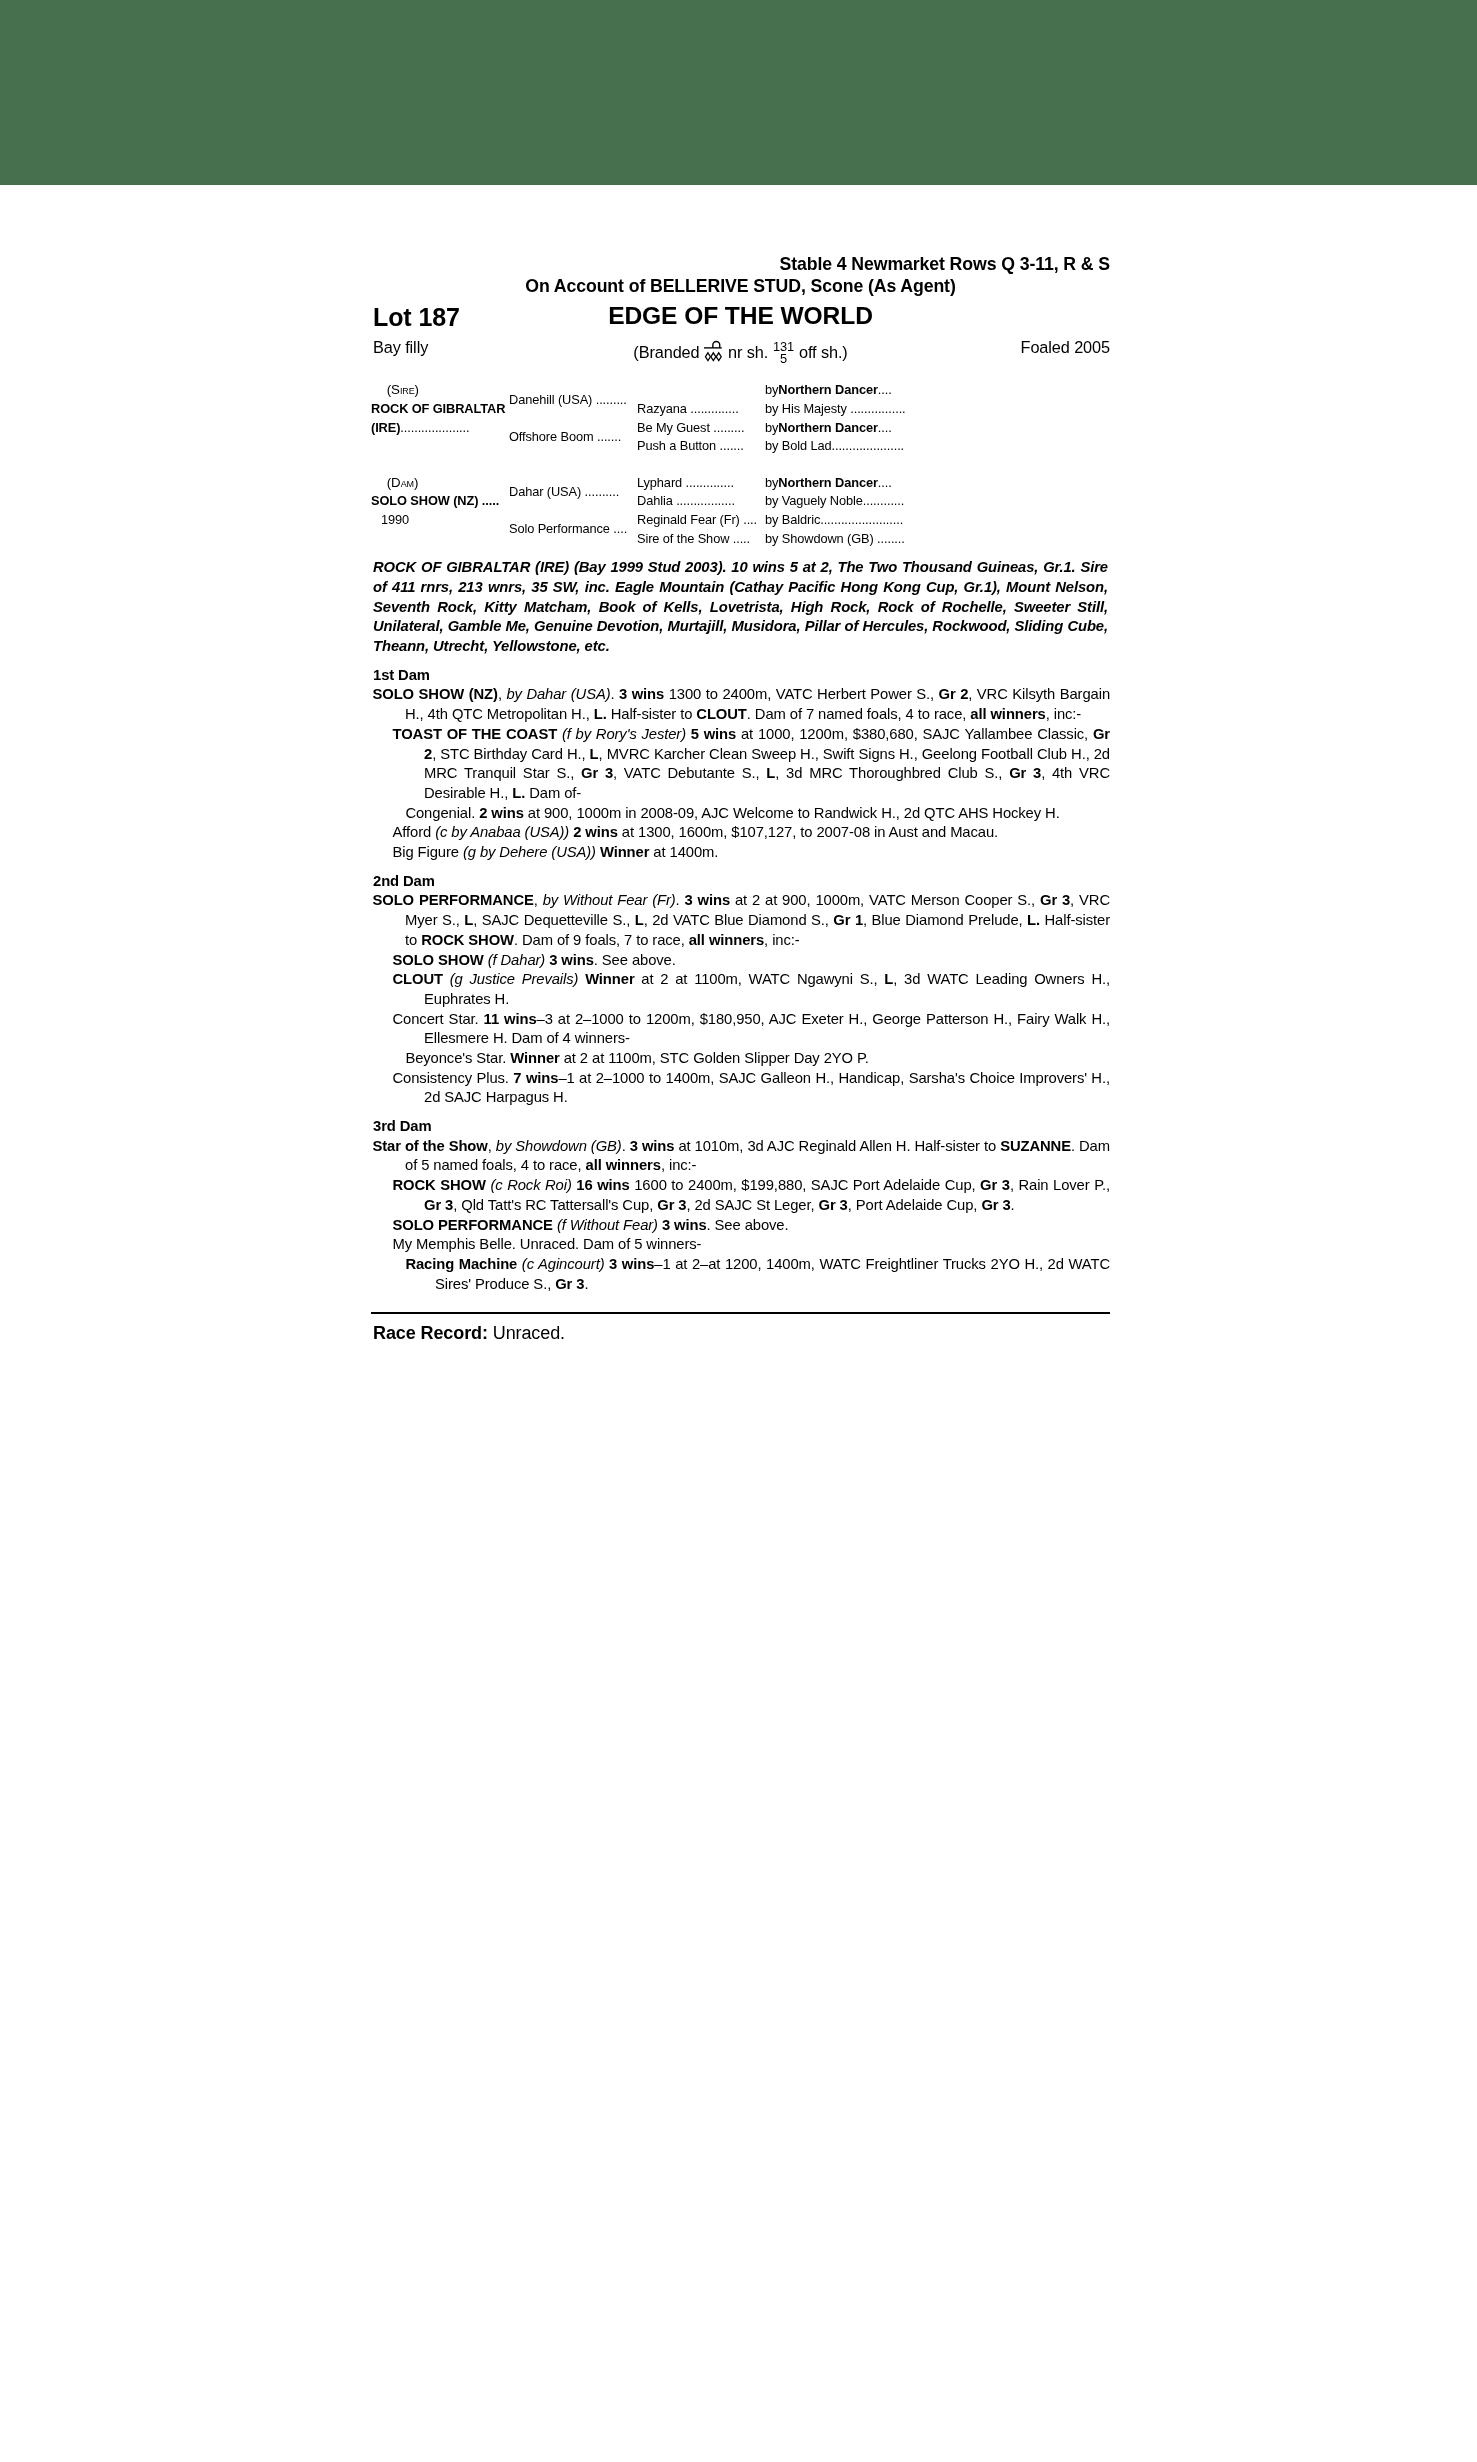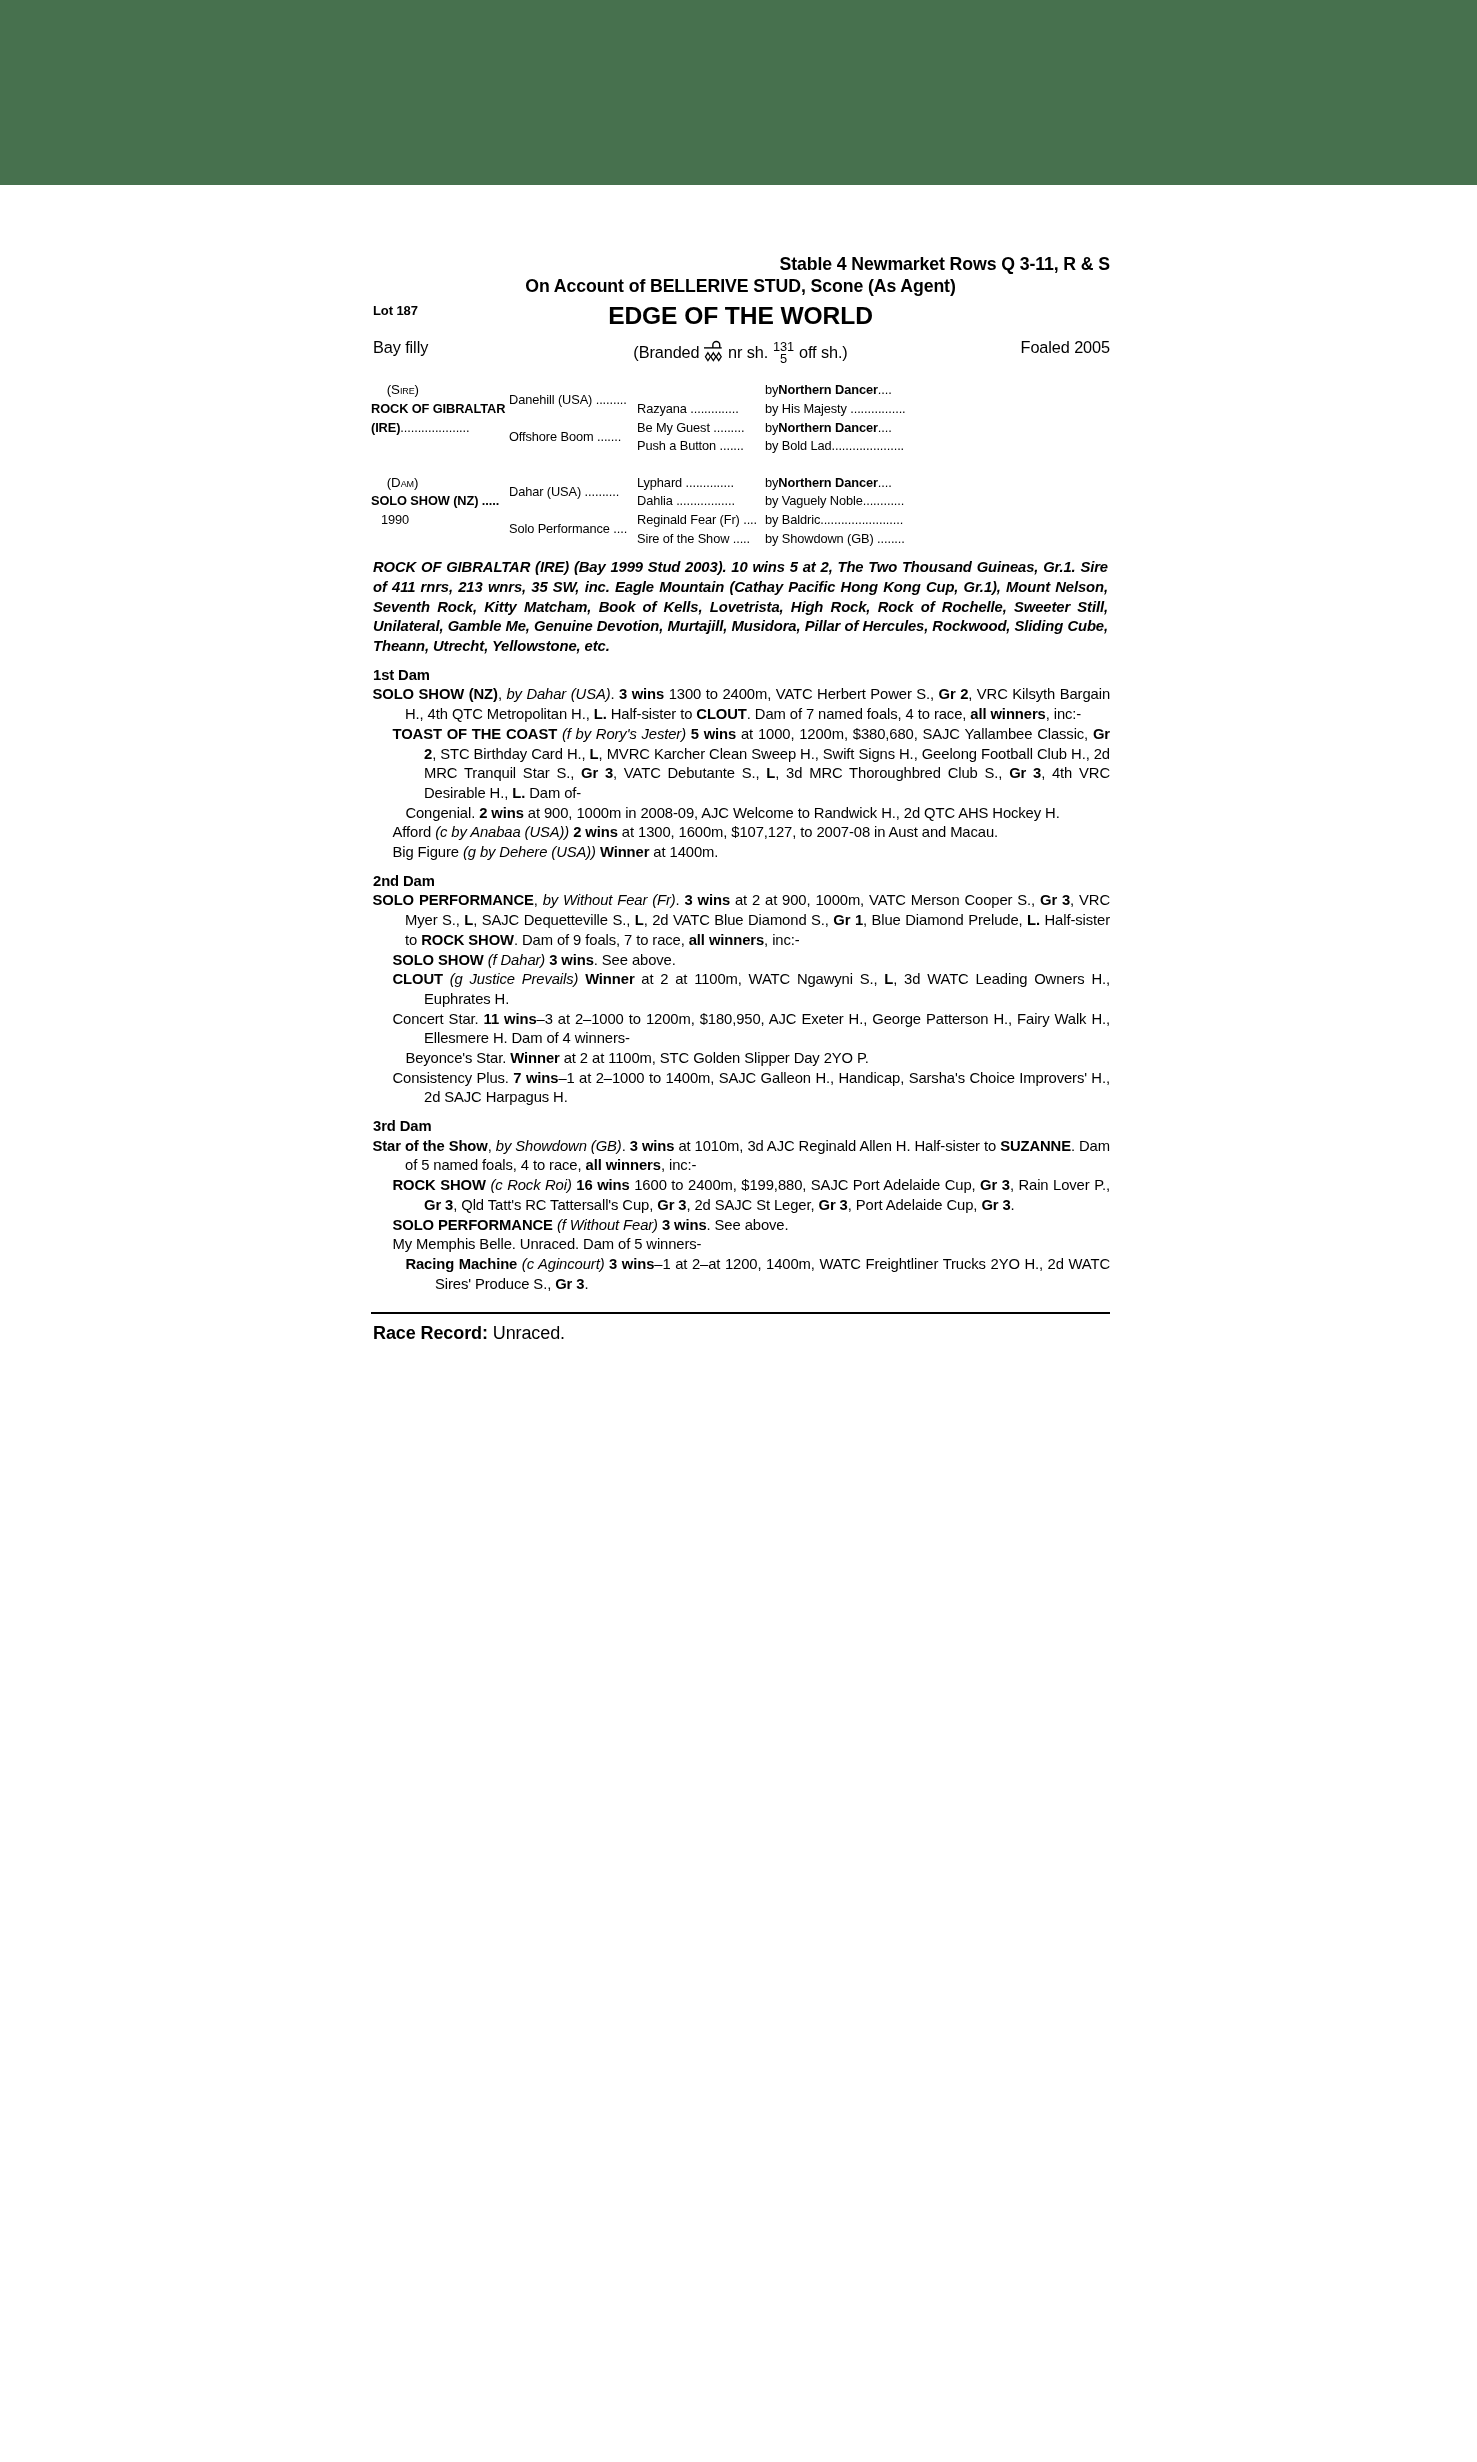--- a/index.html
+++ b/index.html
@@ -6,21 +6,21 @@
   body{font-family:"Liberation Sans","DejaVu Sans",sans-serif;color:#000;background:#fff;}
   .canvas{position:relative;width:1478px;height:1826px;background:#fff;overflow:hidden;}
   .band{position:absolute;left:0;width:1478px;}
   .band.top{top:0;height:185px;}
   .band.bottom{top:2276px;height:187px;}
   .content{position:absolute;left:371px;top:254px;width:739px;letter-spacing:-0.1px;}
 
   .stable{font-weight:bold;font-size:17.7px;line-height:21.7px;text-align:right;}
   .account{font-weight:bold;font-size:17.7px;line-height:21.7px;text-align:center;}
   .lotrow{position:relative;height:33px;margin-top:2px;}
-  .lot{position:absolute;left:2px;top:3.9px;font-weight:bold;font-size:13px;}
+  .lot{position:absolute;left:2px;top:3.9px;font-weight:bold;font-size:25px;}
   .title{display:block;text-align:center;font-weight:bold;font-size:24.6px;line-height:33px;}
   .detailsrow{position:relative;height:41px;font-size:16.3px;}
   .sex{position:absolute;left:2px;top:5.9px;text-align:center;}
   .foaled{position:absolute;right:0;top:5.9px;}
   .branded{display:flex;justify-content:center;align-items:center;gap:4.9px;height:41px;}
   .frac{display:inline-flex;flex-direction:column;align-items:center;font-size:12.8px;line-height:11.8px;}
   .brandsvg{display:inline-block;}
 
   #pedigree{margin-top:7.9px;font-size:12.8px;line-height:18.7px;letter-spacing:-0.1px;}
   .ped-group{display:grid;grid-template-columns:138px 128px 128px 1fr;grid-auto-rows:18.7px;white-space:nowrap;}

